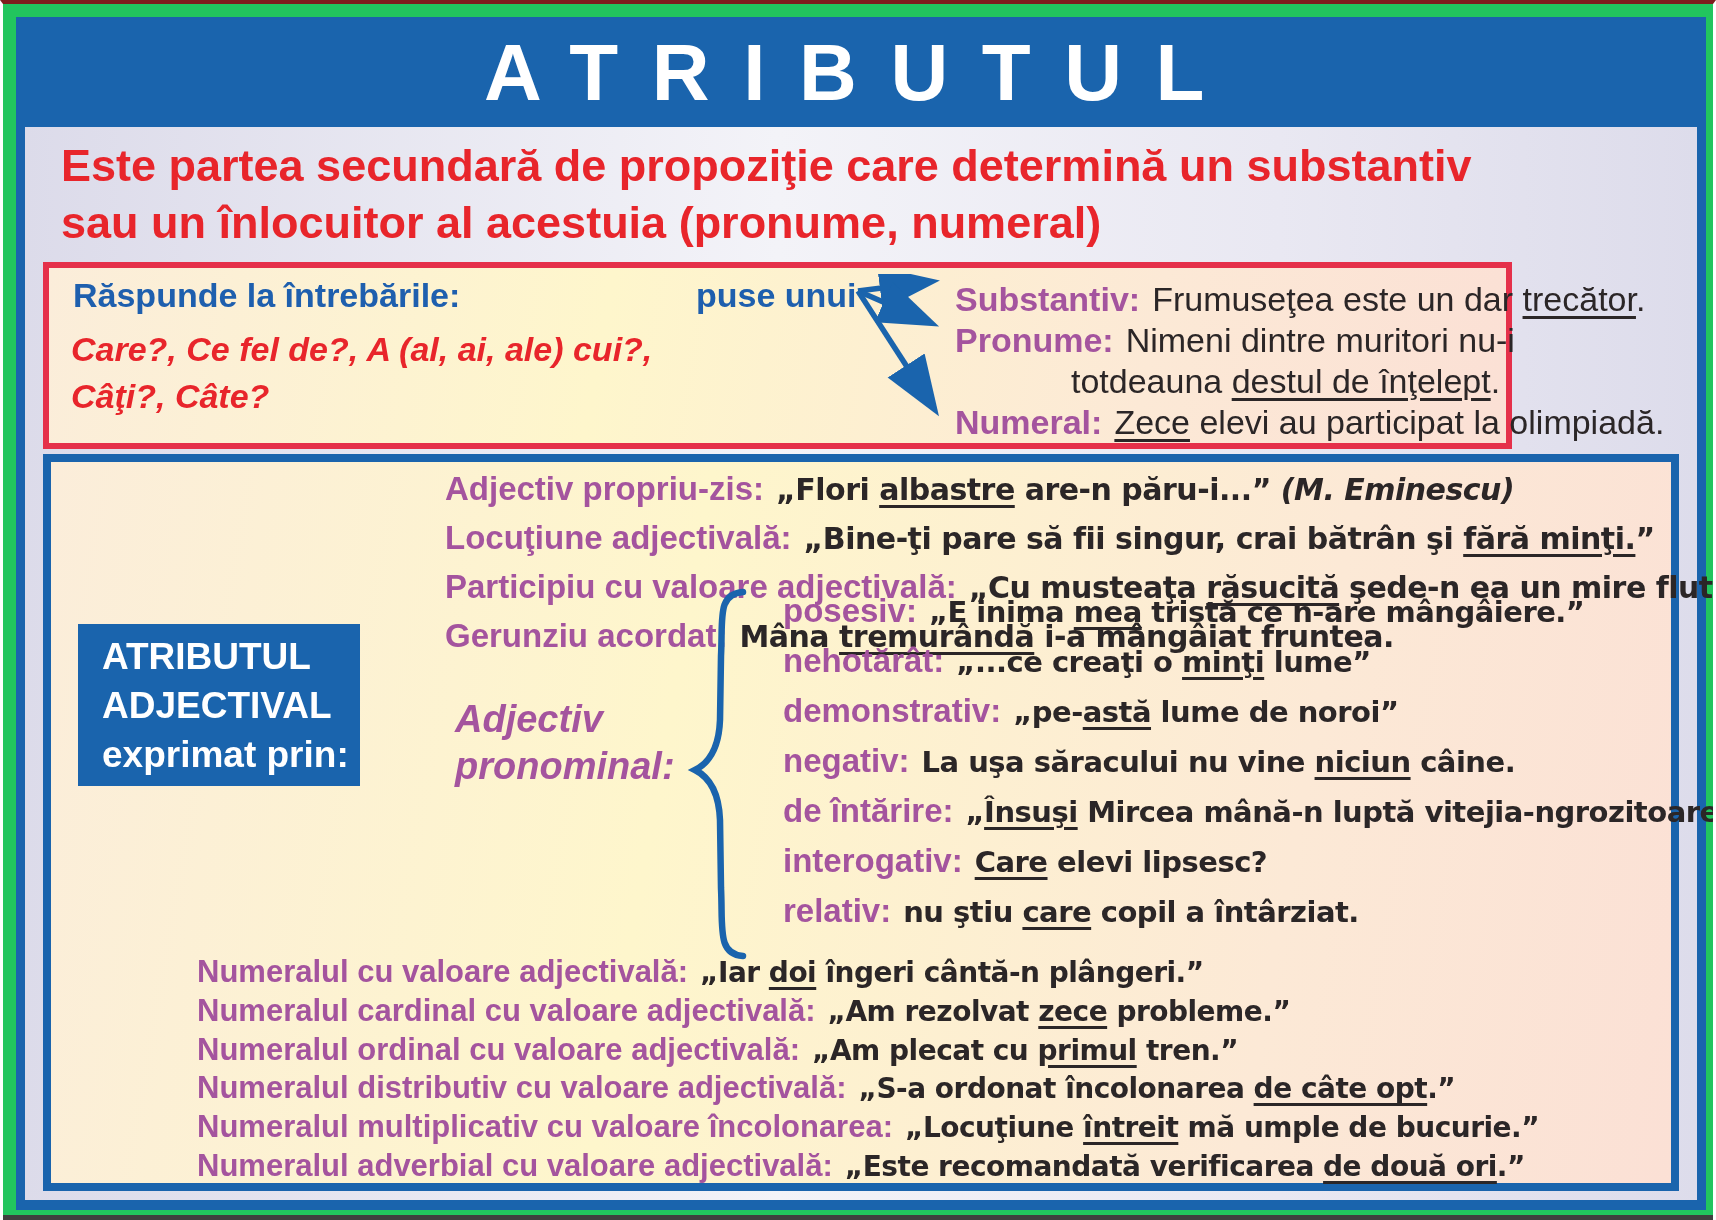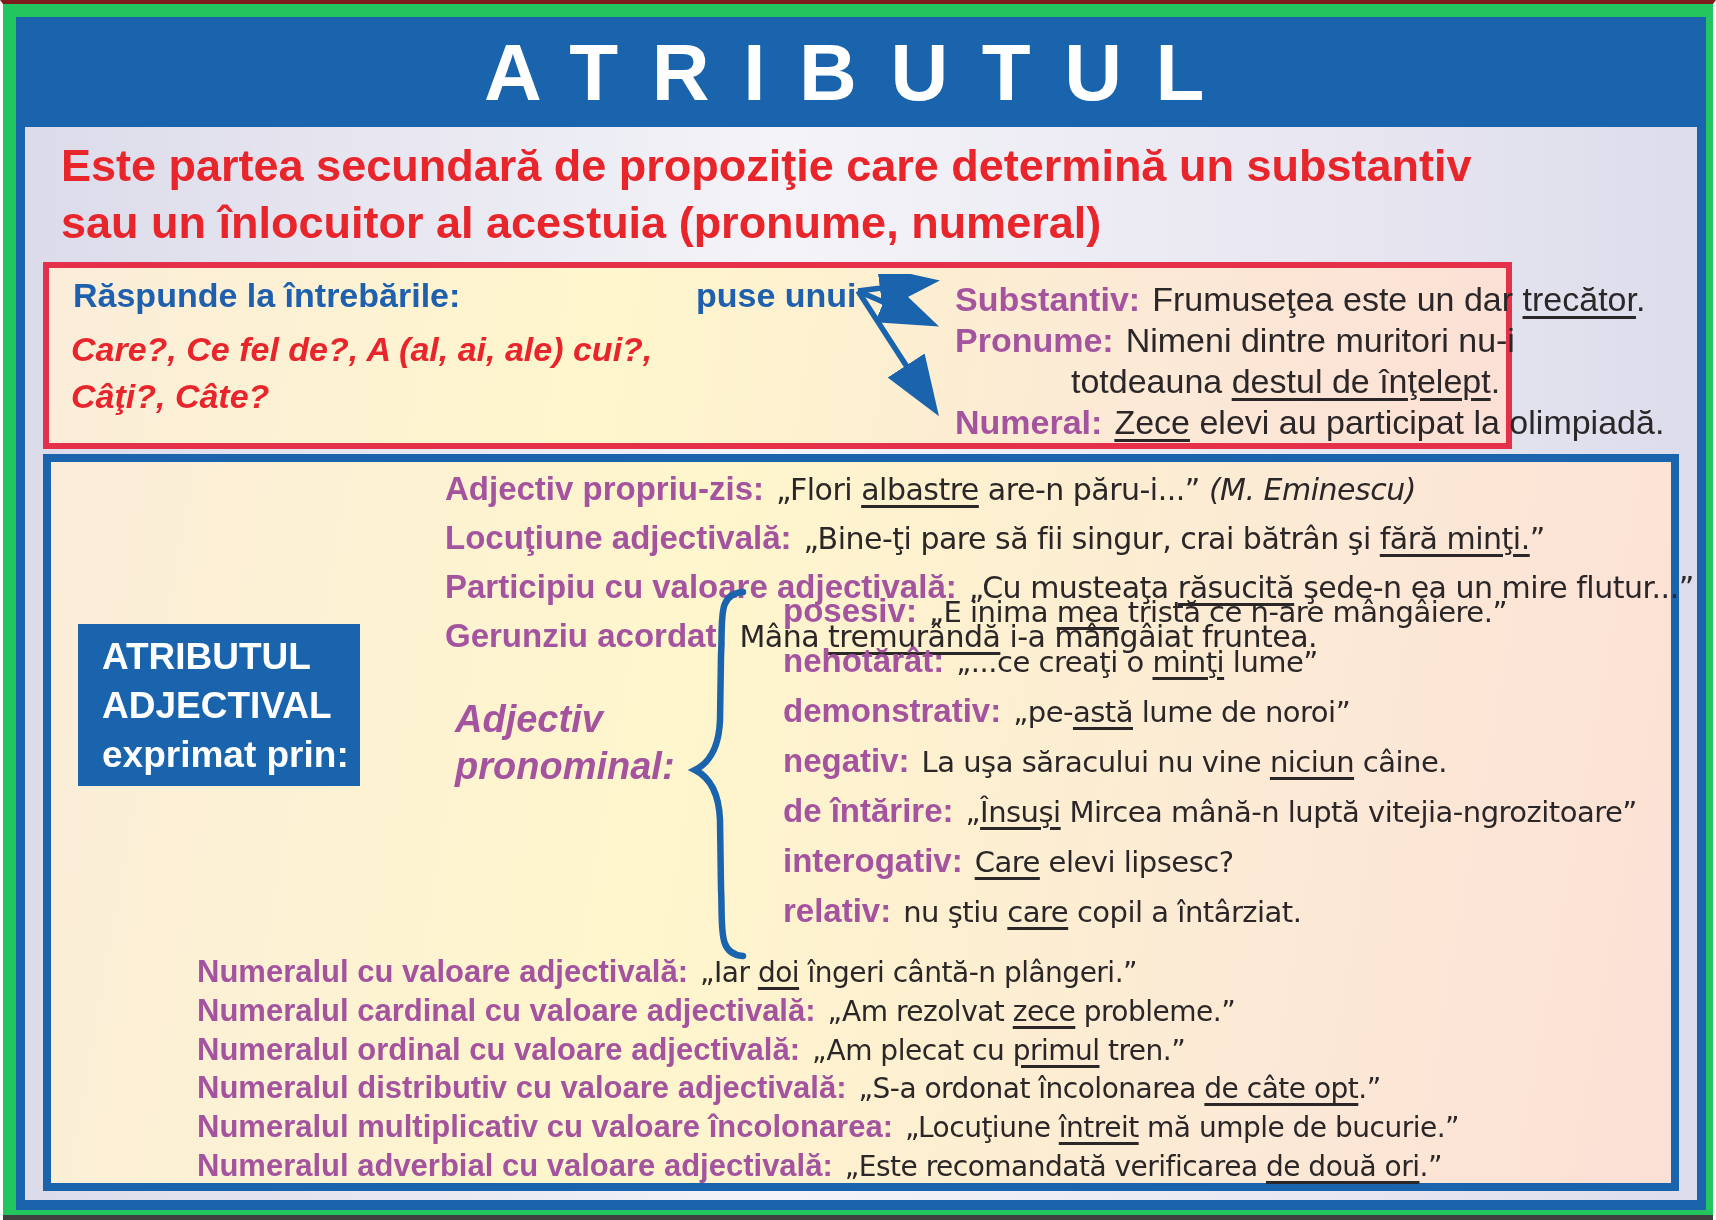--- a/index.html
+++ b/index.html
@@ -27,21 +27,21 @@
   .top-lines .row{height:49px;white-space:nowrap;font-size:33px;}
   .label-box{position:absolute;left:27px;top:162px;width:282px;height:162px;background:#1A64AD;color:#fff;
         font-size:37px;font-weight:bold;line-height:49px;padding:8px 0 0 24px;box-sizing:border-box;}
   .pron-label{position:absolute;left:404px;top:234px;color:#A4549E;font-size:38px;font-weight:bold;line-height:47px;font-style:italic;}
   .brace{position:absolute;left:632px;top:126px;}
   .pron-list{position:absolute;left:732px;top:130px;}
   .pron-list .row{height:50px;white-space:nowrap;font-size:33px;}
   .num-list{position:absolute;left:124px;top:492px;}
   .num-list .row{height:38.8px;white-space:nowrap;font-size:31px;}
   .num-list .lbl{font-size:31px;margin-left:22px;}
-  .q{font-family:"DejaVu Sans",sans-serif;font-weight:normal;color:#2B2627;letter-spacing:-0.5px;}
+  .q{font-family:"DejaVu Sans",sans-serif;font-weight:bold;color:#2B2627;letter-spacing:-0.5px;}
   .top-lines .q{font-size:30px;}
   .pron-list .q{font-size:29px;}
   .num-list .q{font-size:28px;}
   .targets .txt{color:#2B2627;}
   .u{text-decoration:underline;text-decoration-thickness:2.5px;text-underline-offset:5px;}
   .it{font-style:italic;}
   .bottom-strip{position:absolute;left:0;right:0;bottom:0;height:5px;background:#3F3F3F;}
 </style>
 </head>
 <body>

